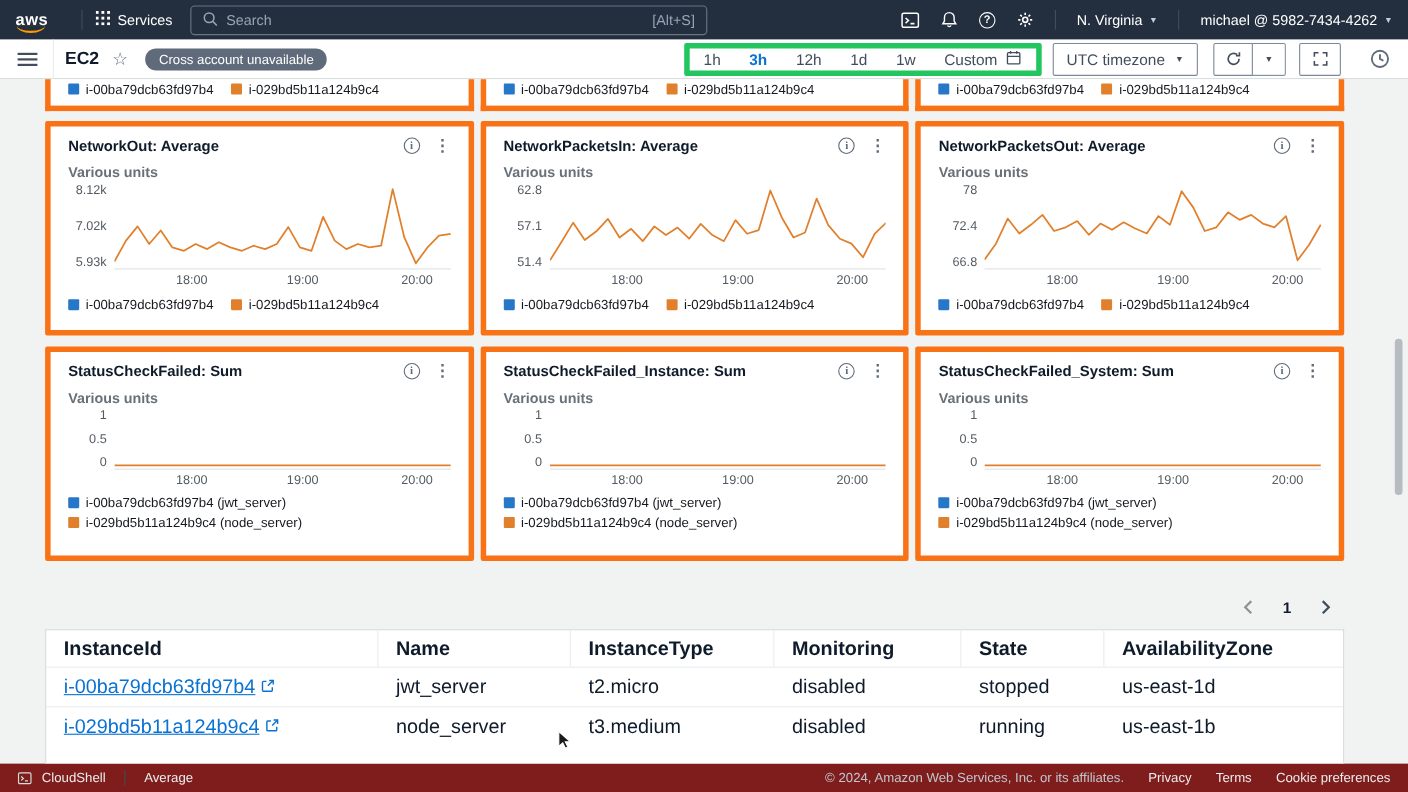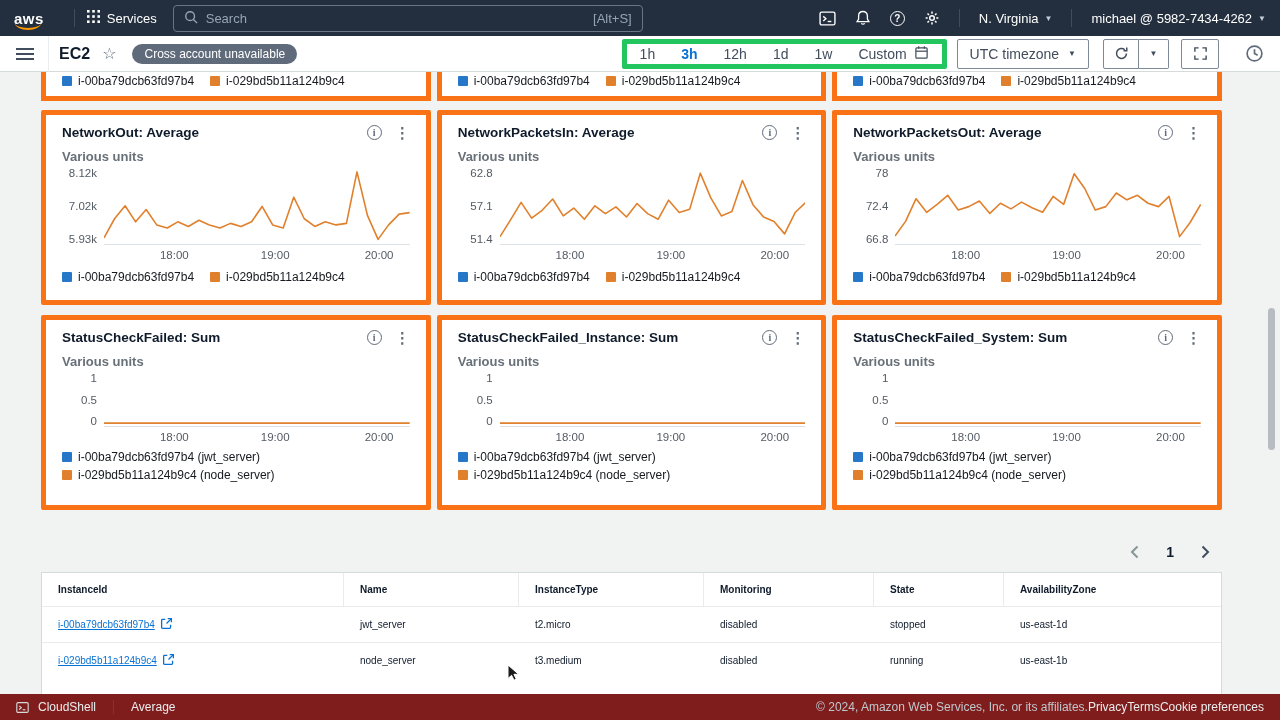--- a/index.html
+++ b/index.html
@@ -70,33 +70,33 @@
   .sq.blue { background:var(--series-blue); }
   .sq.orange { background:var(--series-orange); }
 
   .pagination { display:flex; justify-content:flex-end; align-items:center; gap:27px; margin:24px 12px 12px 0; font-size:14px; }
   .chev { display:flex; cursor:pointer; color:#879596; }
   .chev.right { color:#414d5c; }
   .page-num { font-weight:700; color:#0f1b2a; cursor:pointer; }
 
   .table-card { background:#fff; border:1px solid #d5dbdb; border-bottom:none; flex:1; overflow:hidden; }
   .t-grid { display:grid; grid-template-columns:302px 175px 185px 170px 130px 1fr; }
-  .t-cell { padding:0 16px; font-size:10px; color:#0f1b2a; display:flex; align-items:center; gap:6px; height:35px; }
+  .t-cell { padding:0 16px; font-size:18px; color:#0f1b2a; display:flex; align-items:center; gap:6px; height:35px; }
   .t-head .t-cell { font-weight:700; height:33px; border-right:1px solid #e9ebed; }
   .t-head .t-cell:last-child { border-right:none; }
   .t-row { border-top:1px solid #e9ebed; }
   .link { color:var(--accent); text-decoration:underline; cursor:pointer; display:flex; align-items:center; gap:5px; }
 
   .vscroll { position:absolute; right:5px; top:236px; width:7px; height:142px; background:#b7bcc2; border-radius:4px; cursor:pointer; }
 
   
   .footer { height:26px; background:#7f1d1d; display:flex; align-items:center; padding:0 16px; color:#d5dbdb; font-size:12px; }
   .f-left { display:flex; align-items:center; gap:9px; }
   .f-sep { width:1px; height:14px; background:#414d5c; margin:0 8px; }
-  .f-right { margin-left:auto; display:flex; align-items:center; }
+  .f-right { margin-left:auto; display:flex; align-items:center; gap:22px; }
   .f-link { cursor:pointer; color:#eaeded; }
   .copyright { color:#bfc7cd; }
 
   .cursor { position:absolute; left:507px; top:664px; pointer-events:none; }
 </style>
 </head>
 <body>
 
 <div class="topnav">
   <span class="aws-logo">aws</span>

